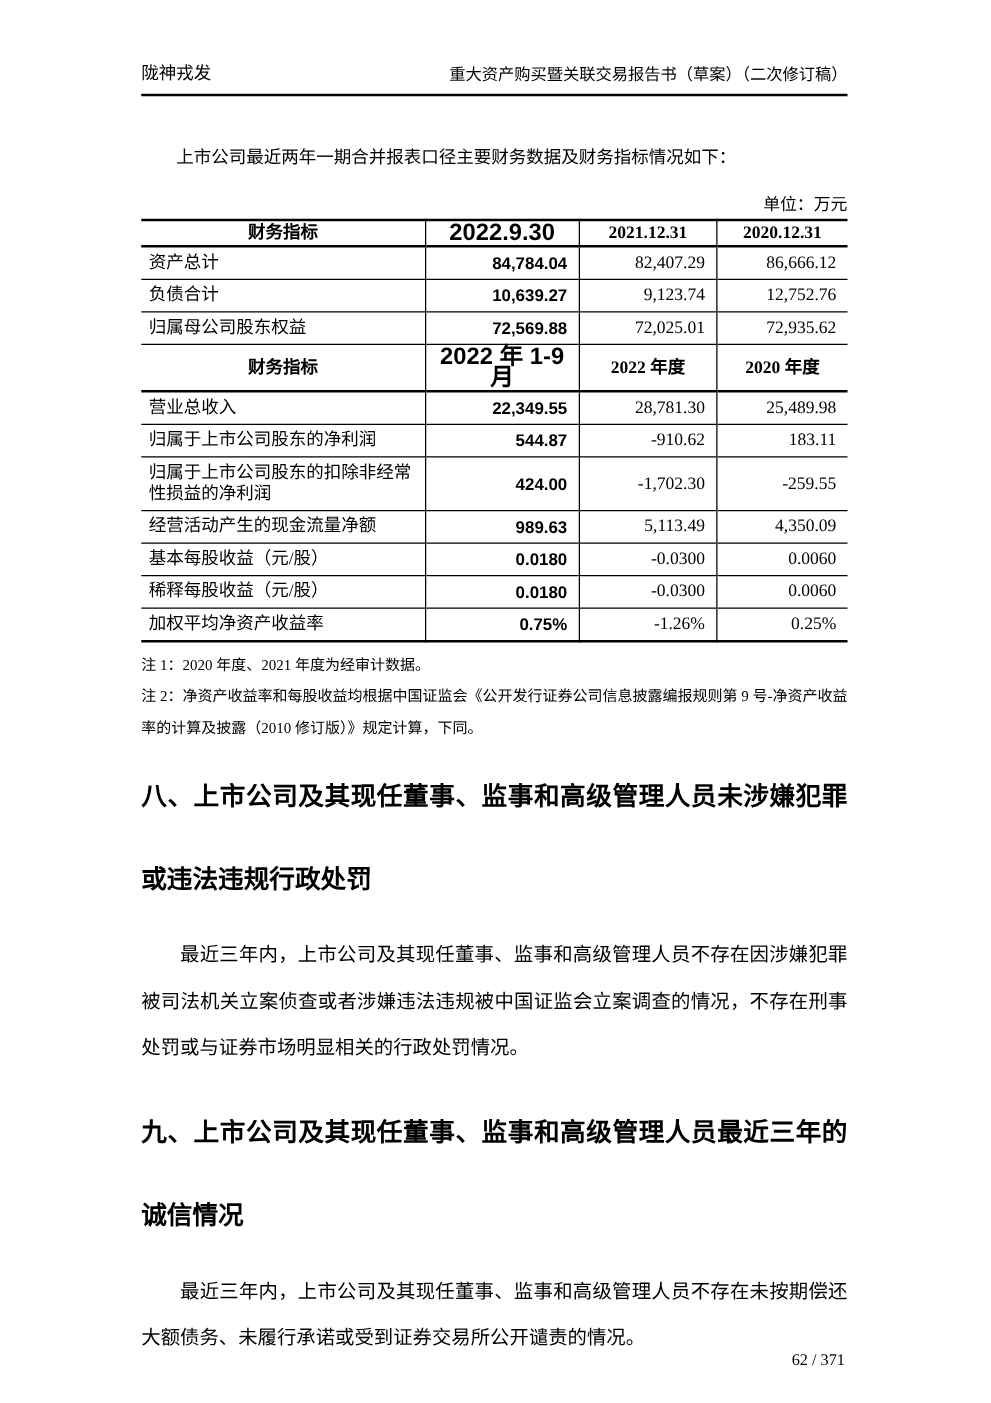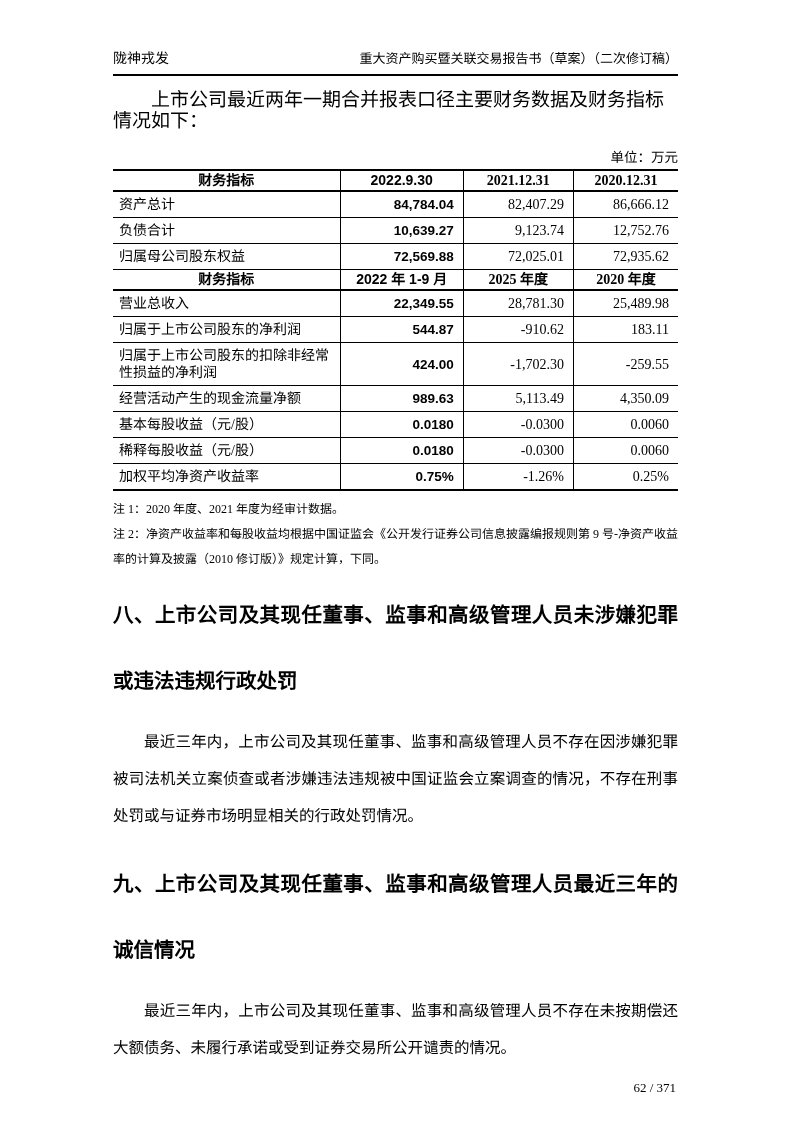--- a/index.html
+++ b/index.html
@@ -18,22 +18,22 @@
   
   .doc-header {
     display: flex; justify-content: space-between; align-items: flex-end;
     border-bottom: 2px solid #000;
     padding-bottom: 7px;
   }
   .doc-header .left  { font-size: 14px; }
   .doc-header .right { font-size: 13px; }
   
   .intro {
-    margin-top: 13px;
-    font-size: 19px; line-height: 21px;
+    margin-top: 39px;
+    font-size: 14px; line-height: 21px;
     text-indent: 2em;
   }
   .unit-label {
     margin-top: 15px; margin-bottom: 3px;
     font-size: 13.5px; text-align: right;
   }
   
   table.fin {
     width: 100%;
     border-collapse: collapse;
@@ -52,21 +52,21 @@
   table.fin td { border-top: 1px solid #000; }
   table.fin tr:first-child td { border-top: none; }
   table.fin th:nth-child(n+2), table.fin td:nth-child(n+2) { border-left: 1.5px solid #000; }
   td.lab { text-align: left; }
   td.num { text-align: right; }
   td.bnum {
     text-align: right;
     font-family: "Liberation Sans", "DejaVu Sans", sans-serif;
     font-weight: 700; font-size: 13.5px;
   }
-  th.hnum { font-family: "Liberation Sans", "DejaVu Sans", sans-serif; font-size: 14px; }
+  th.hnum { font-family: "Liberation Sans", "DejaVu Sans", sans-serif; font-size: 19px; }
   
   .notes {
     margin-top: 6px;
     font-size: 12px; line-height: 25px;
     text-align: justify;
   }
   
   .sec-heading {
     margin-top: 10px;
     font-family: "Liberation Sans", "DejaVu Sans", sans-serif;
@@ -129,21 +129,21 @@
       </tr>
       <tr>
         <td class="lab">归属母公司股东权益</td>
         <td class="bnum">72,569.88</td>
         <td class="num">72,025.01</td>
         <td class="num">72,935.62</td>
       </tr>
       <tr class="hdr2">
         <th>财务指标</th>
         <th class="hnum">2022 年 1-9 月</th>
-        <th>2025 年度</th>
+        <th>2022 年度</th>
         <th>2020 年度</th>
       </tr>
       <tr>
         <td class="lab">营业总收入</td>
         <td class="bnum">22,349.55</td>
         <td class="num">28,781.30</td>
         <td class="num">25,489.98</td>
       </tr>
       <tr>
         <td class="lab">归属于上市公司股东的净利润</td>

